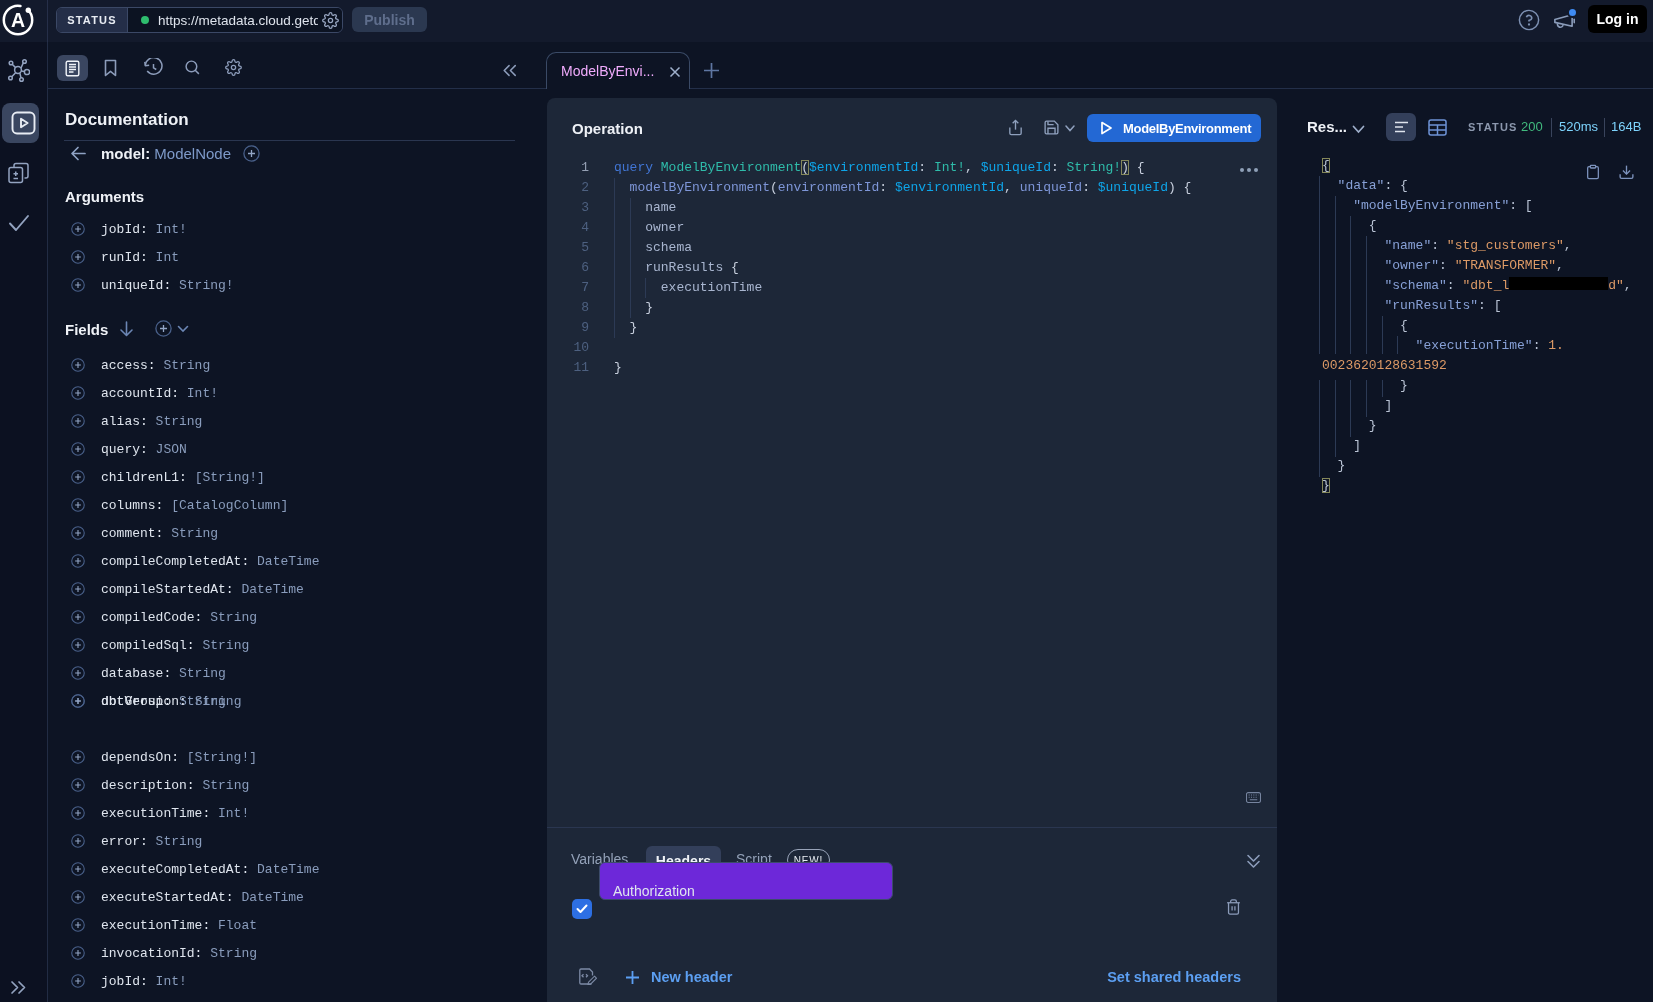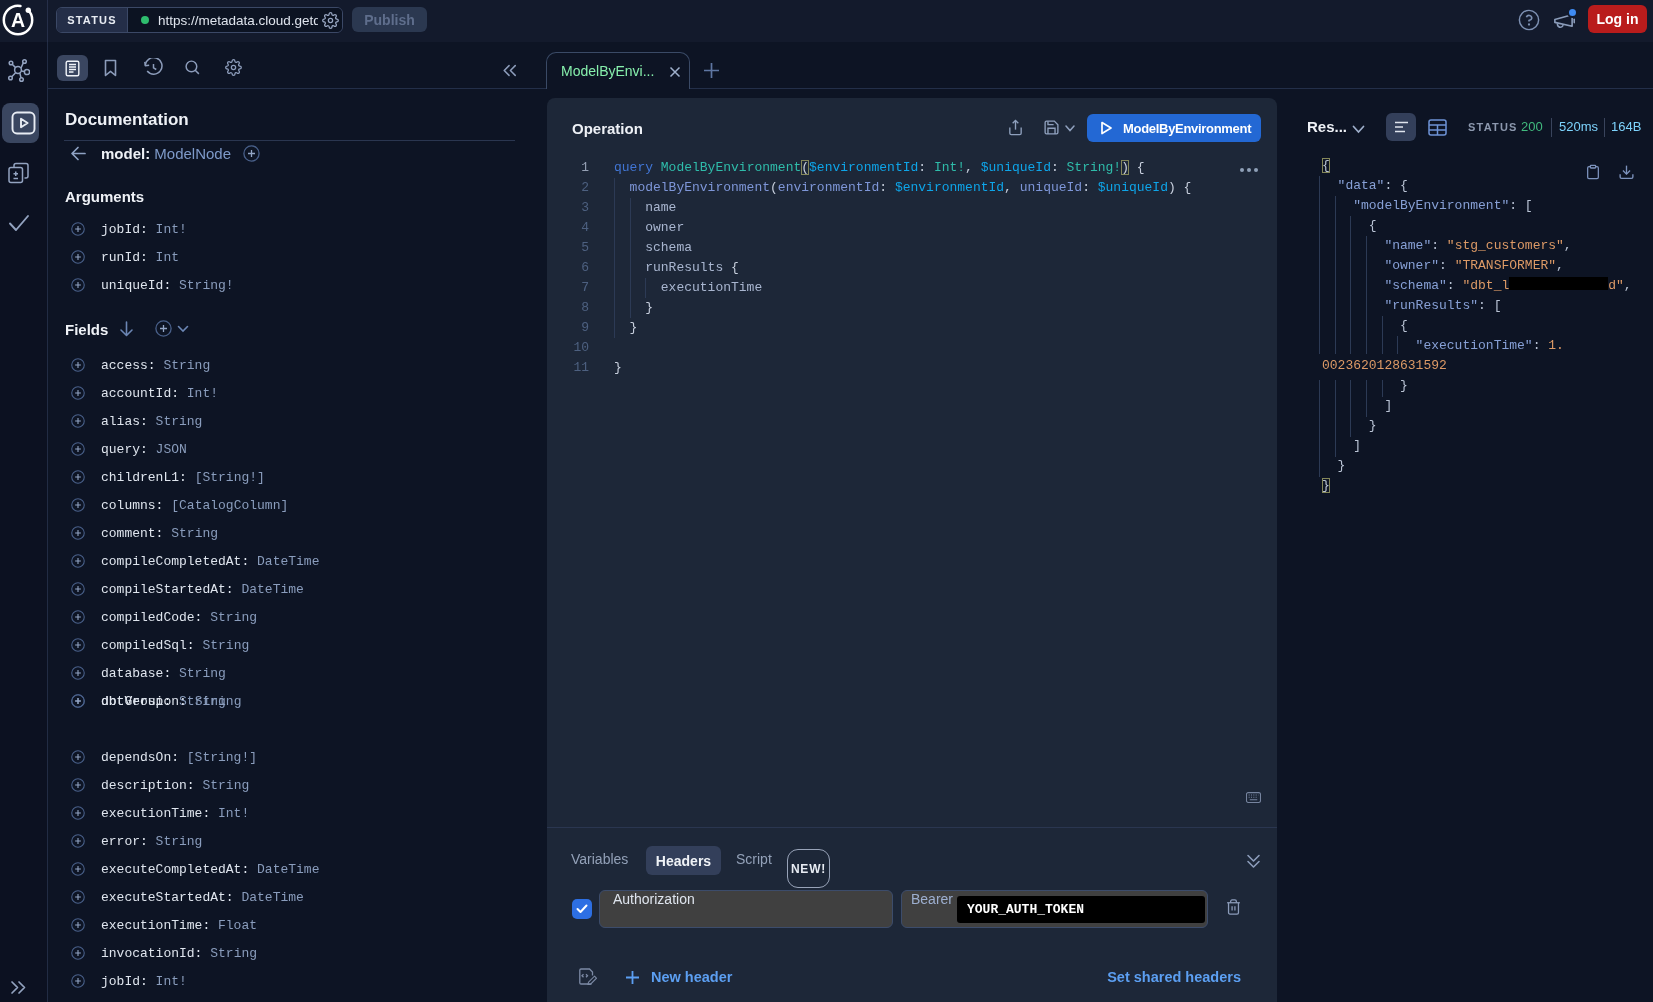--- a/index.html
+++ b/index.html
@@ -19,21 +19,21 @@
   #urlseg { flex:1; background:#0c1322; display:flex; align-items:center; position:relative; }
   #urldot { width:8px; height:8px; border-radius:50%; background:#2ebd6e; margin-left:13px; }
   #urltext { margin-left:9px; font-size:13.5px; color:#dfe4ed; white-space:nowrap; width:160px; overflow:hidden; }
   #urlgear { position:absolute; right:3px; top:4px; color:#97a5c0; }
   #publish { position:absolute; left:352px; top:7px; width:75px; height:25px; background:#2b3850;
     border-radius:6px; color:#5f6e8c; font-weight:bold; font-size:14px;
     display:flex; align-items:center; justify-content:center; }
   #mega { position:absolute; left:1553px; top:9px; color:#8b9cba; }
   #megadot { position:absolute; left:1567px; top:7px; width:11px; height:11px; border-radius:50%;
     background:#3f8bf2; border:2px solid #131a2c; }
-  #login { position:absolute; left:1588px; top:5px; width:59px; height:28px; background:#b91c1c;
+  #login { position:absolute; left:1588px; top:5px; width:59px; height:28px; background:#000000;
     border-radius:6px; color:#fff; font-weight:bold; font-size:14px;
     display:flex; align-items:center; justify-content:center; }
 
   
   #rail { position:absolute; left:0; top:42px; width:48px; height:960px; background:#0c1121;
     border-right:1px solid #222c44; }
   .railic { position:absolute; color:#93a3c0; }
   #railactive { position:absolute; left:2px; top:61px; width:37px; height:40px;
     background:#3a4660; border-radius:8px; }
 
@@ -51,21 +51,21 @@
   .docrow { position:absolute; left:64px; height:28px; display:flex; align-items:center;
     font-size:13px; font-family:"Liberation Mono", monospace; }
   .docrow .cp { margin-left:7px; margin-right:16px; flex:none; }
   .fname { color:#dfe5ee; }
   .ftype { color:#8a9dbd; }
 
   
   #tab { position:absolute; left:546px; top:52px; width:144px; height:37px; background:#0d1424;
     border:1px solid #3a4a66; border-bottom:none; border-radius:10px 10px 0 0; z-index:3;
     display:flex; align-items:center; }
-  #tabtext { margin-left:14px; font-size:14px; color:#86efac; }
+  #tabtext { margin-left:14px; font-size:14px; color:#f0abfc; }
   #newtab { position:absolute; left:703px; top:62px; color:#5f77a3; }
 
   
   #opcard { position:absolute; left:547px; top:98px; width:730px; height:904px;
     background:#1d2738; border-radius:8px 8px 0 0; }
   #ophead { position:absolute; left:25px; top:22px; font-size:15px; font-weight:bold; color:#eef1f6; }
   #runbtn { position:absolute; left:540px; top:16px; width:174px; height:28px; background:#2368d4;
     border-radius:6px; display:flex; align-items:center; color:#fff; }
   #runbtn span { font-size:13px; font-weight:bold; margin-left:10px; letter-spacing:-0.3px; }
   .codeline { position:absolute; left:67px; font-size:13px; line-height:20px; white-space:pre; }
@@ -75,27 +75,27 @@
   .pu { color:#c7cfdd; } .fd { color:#7e96d8; } .pf { color:#a9b6d0; }
   .bb { outline:1px solid #84875a; outline-offset:-1px; }
   .guide { position:absolute; width:1px; background:#2c3a55; }
 
   
   #opdivider { position:absolute; left:0; top:729px; width:730px; height:1px; background:#2a3650; }
   .tabgray { position:absolute; top:753px; font-size:14px; color:#93a1b8; }
   #hpill { position:absolute; left:99px; top:748px; width:75px; height:29px; background:#333f5a;
     border-radius:6px; display:flex; align-items:center; justify-content:center;
     font-size:14px; font-weight:bold; color:#f0f3f7; }
-  #newbadge { position:absolute; left:240px; top:751px; width:43px; height:39px;
+  #newbadge { position:absolute; left:240px; top:751px; width:43px; height:22px;
     border:1.5px solid #98a3b8; border-radius:11px; display:flex; align-items:center; justify-content:center;
-    font-size:12px; font-weight:bold; letter-spacing:0.8px; color:#e8ecf3; }
+    font-size:10px; font-weight:normal; letter-spacing:0.8px; color:#e8ecf3; }
   #checkbox { position:absolute; left:25px; top:801px; width:20px; height:20px; background:#2d6fe3;
     border-radius:5px; display:flex; align-items:center; justify-content:center; }
-  .hinput { position:absolute; top:792px; height:38px; border:1px solid #3c4c6b; border-radius:6px;
-    background:#404040; display:flex; align-items:flex-start; font-size:14px; color:#dfe5ee; }
+  .hinput { position:absolute; top:764px; height:38px; border:1px solid #3c4c6b; border-radius:6px;
+    background:#6d28d9; display:flex; align-items:flex-end; font-size:14px; color:#dfe5ee; }
   #tokenbox { position:absolute; left:55px; top:5px; background:#000; border-radius:3px; width:248px; height:27px;
     display:flex; align-items:center; }
   #tokenbox span { font-family:"Liberation Mono", monospace; font-size:13px; font-weight:bold;
     color:#fff; margin-left:10px; }
   .blink { position:absolute; font-size:14.5px; font-weight:bold; color:#5c9ff2; }
 
   
   #resp { position:absolute; left:1296px; top:98px; width:357px; height:904px; }
   #resphead { position:absolute; left:11px; top:20px; font-size:15px; font-weight:bold; color:#eef1f6; }
   #filterpill { position:absolute; left:90px; top:15px; width:30px; height:28px;
@@ -516,26 +516,20 @@
   </svg>
 
   <div id="checkbox">
     <svg width="12" height="10" viewBox="0 0 12 10" fill="none" stroke="#fff" stroke-width="2">
       <path d="M1.5 5 L4.5 8 L10.5 1.5" stroke-linecap="round" stroke-linejoin="round"></path>
     </svg>
   </div>
   <div class="hinput" style="left:52px;width:294px">
       <span style="margin-left:13px">Authorization</span>
     </div>
-  <div class="hinput" style="left:354px;width:307px">
-      <span style="margin-left:9px;color:#9dafd0">Bearer</span>
-    <div id="tokenbox">
-        <span>YOUR_AUTH_TOKEN</span>
-      </div>
-  </div>
   <svg class="abs" style="left:678px;top:799px;color:#8c9cba" width="17" height="20" viewBox="0 0 24 24" fill="none" stroke="currentColor" stroke-width="1.8">
     <polyline points="3 6 5 6 21 6"></polyline>
     <path d="M19 6v14a2 2 0 0 1-2 2H7a2 2 0 0 1-2-2V6m3 0V4a2 2 0 0 1 2-2h4a2 2 0 0 1 2 2v2"></path>
     <line x1="10" y1="11" x2="10" y2="17"></line>
       <line x1="14" y1="11" x2="14" y2="17"></line>
   </svg>
 
   <svg class="abs" style="left:32px;top:870px;color:#7c8aa5" width="18" height="17" viewBox="0 0 18 17" fill="none" stroke="currentColor" stroke-width="1.3">
     <path d="M12.5 16 H2 a1.2 1.2 0 0 1 -1.2 -1.2 V2.2 A1.2 1.2 0 0 1 2 1 h8.5 l3 3 v3.5"></path>
     <path d="M4.5 6.2 L3 7.7 L4.5 9.2 M7 6.2 L8.5 7.7 L7 9.2"></path>

